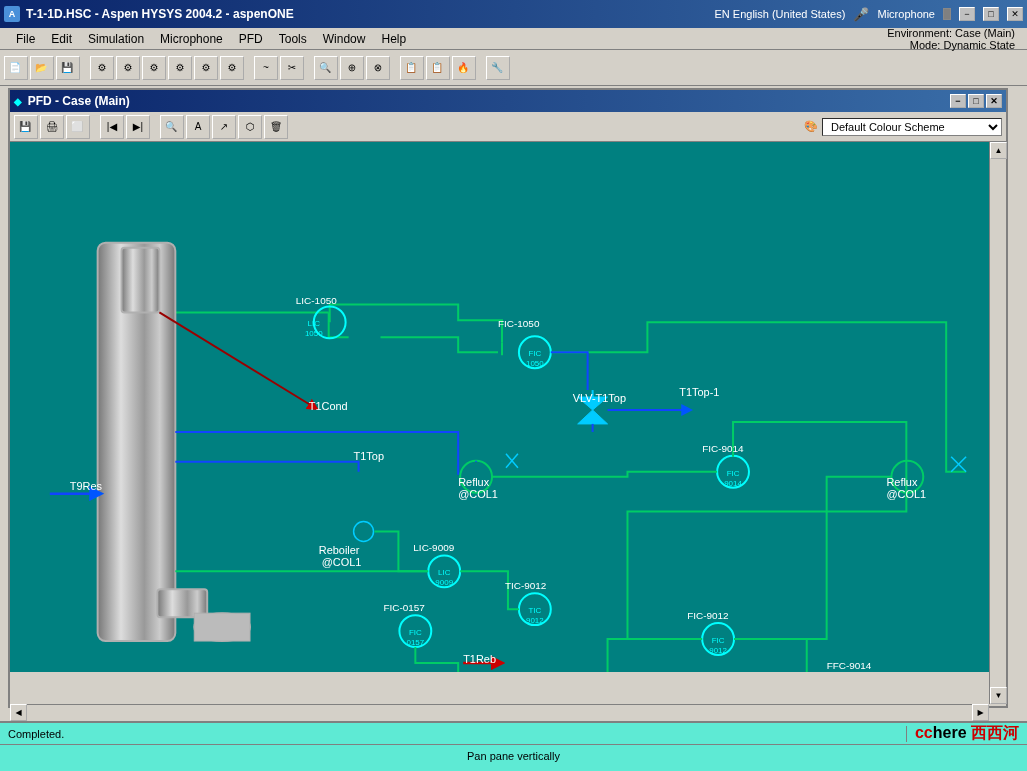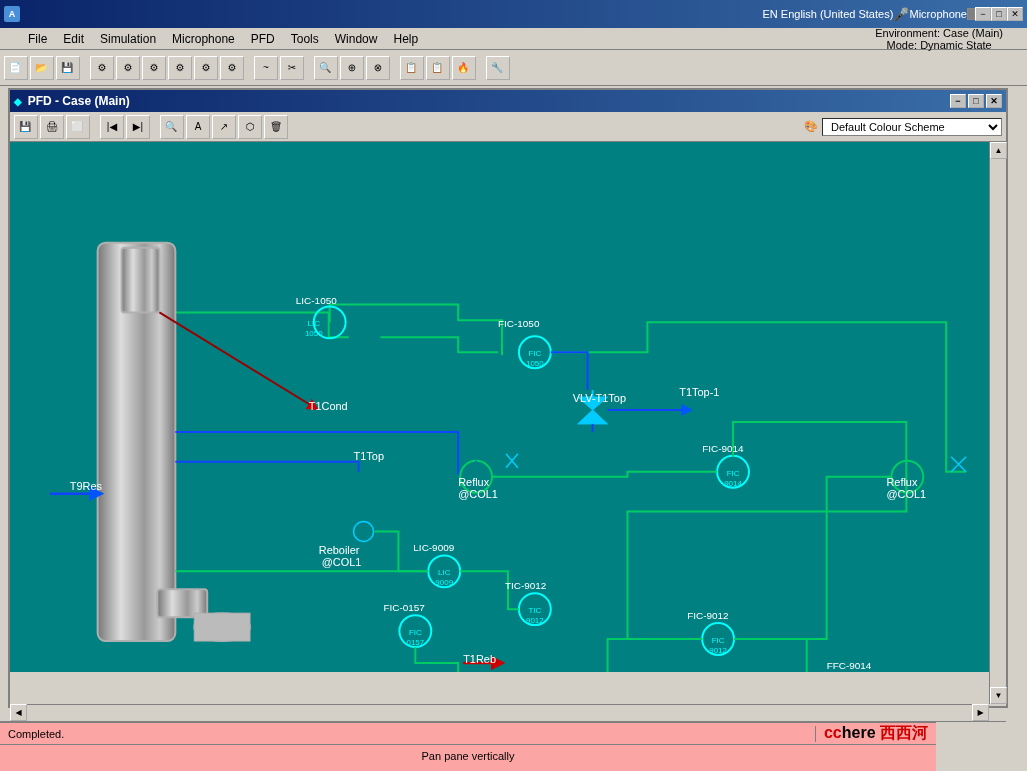--- a/index.html
+++ b/index.html
@@ -18,20 +18,21 @@
     .title-bar-left {
       display: flex;
       align-items: center;
       gap: 6px;
       font-size: 12px;
       font-weight: bold;
     }
     .title-bar-right {
       display: flex;
       align-items: center;
+      gap: 8px;
       font-size: 11px;
     }
     .title-icon {
       width: 16px; height: 16px;
       background: #4a90d9;
       border-radius: 2px;
       display: inline-flex; align-items: center; justify-content: center;
       font-size: 9px; color: white; font-weight: bold;
     }
     .win-btn {
@@ -42,21 +43,21 @@
       font-size: 9px; color: #000; cursor: pointer;
     }
     .win-btn-close { background: #c0c0c0; }
 
     
     .menu-bar {
       height: 22px;
       background: #d4d0c8;
       display: flex;
       align-items: center;
-      padding: 0 20px;
+      padding: 0 8px;
       border-bottom: 1px solid #808080;
     }
     .menu-item {
       padding: 2px 8px;
       font-size: 12px;
       cursor: pointer;
     }
 
     
     .toolbar {
@@ -72,21 +73,21 @@
       width: 24px; height: 24px;
       background: #d4d0c8;
       border: 1px outset #fff;
       display: inline-flex; align-items: center; justify-content: center;
       cursor: pointer; font-size: 10px;
     }
     .tb-separator { width: 6px; }
     .env-info {
       margin-left: auto;
       font-size: 11px;
-      text-align: center;
+      text-align: right;
       color: #000;
       padding-right: 4px;
     }
 
     
     .pfd-window {
       position: absolute;
       top: 88px;
       left: 8px;
       width: 1000px;
@@ -179,20 +180,21 @@
       padding: 0 4px;
       border-top: 1px solid #808080;
     }
   </style>
 </head>
 <body>
 
 <div class="title-bar">
   <div class="title-bar-left">
     <span class="title-icon">A</span>
+    <span>T-1-1D.HSC - Aspen HYSYS 2004.2 - aspenONE</span>
   </div>
   <div class="title-bar-right">
     <span>EN English (United States)</span>
     <span style="font-size:13px;">🎤</span>
     <span>Microphone</span>
     <span style="width:8px; height:12px; border:1px solid #888; display:inline-block; background:#808080;"></span>
     <div class="win-btn">−</div>
     <div class="win-btn">□</div>
     <div class="win-btn win-btn-close">✕</div>
   </div>
@@ -453,21 +455,21 @@
     <div style="flex:1; background:#d4d0c8; border-top:1px solid #808080;"></div>
     <div class="scroll-btn">▶</div>
     <div style="width:17px;"></div>
   </div>
 
   <div class="pfd-tabs">
     <div class="tab active">PFD 1</div>
   </div>
 </div>
 
-<div style="position:absolute; bottom:0; left:0; width:936px; height:50px; background:#fca5a5; border-top:2px solid #808080;">
+<div style="position:absolute; bottom:0; left:0; width:1027px; height:50px; background:#5eead4; border-top:2px solid #808080;">
 
   <div style="display:flex; height:22px; align-items:center; border-bottom:1px solid #808080;">
     <div style="flex:1; padding: 2px 8px; font-size:11px; border-right:1px solid #808080;">Completed.</div>
     <div style="padding:2px 8px; font-size:16px;">
       <span style="color:#cc0000; font-weight:bold;">cc</span><span style="color:#000; font-weight:bold;">here</span>
       <span style="color:#cc0000; font-weight:bold;">西西河</span>
     </div>
   </div>
 
   <div style="display:flex; height:22px; align-items:center; padding: 0 6px; justify-content: center;">

